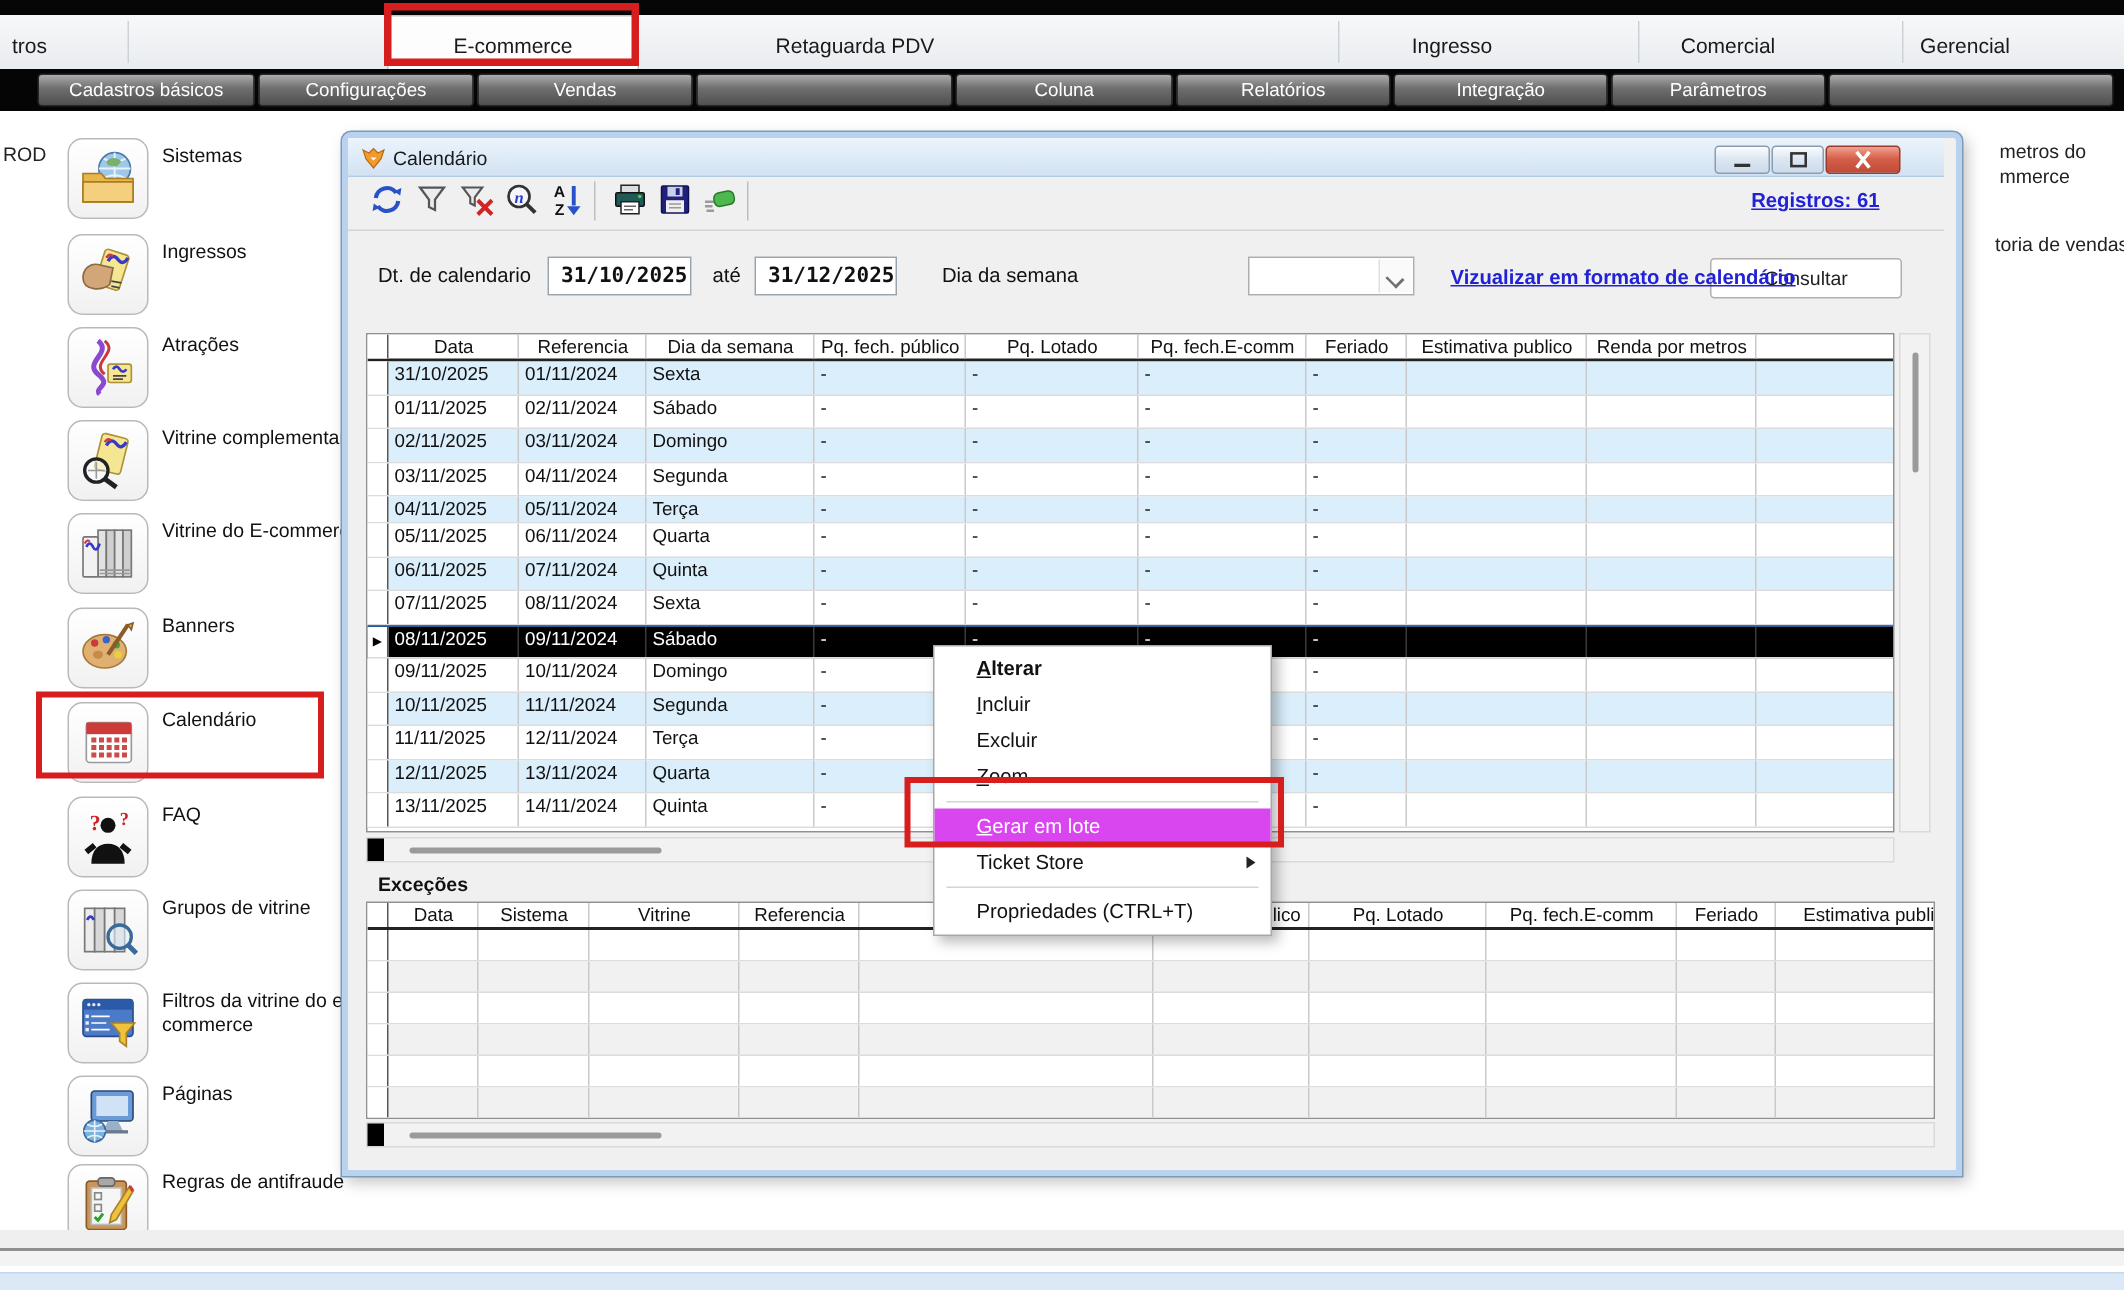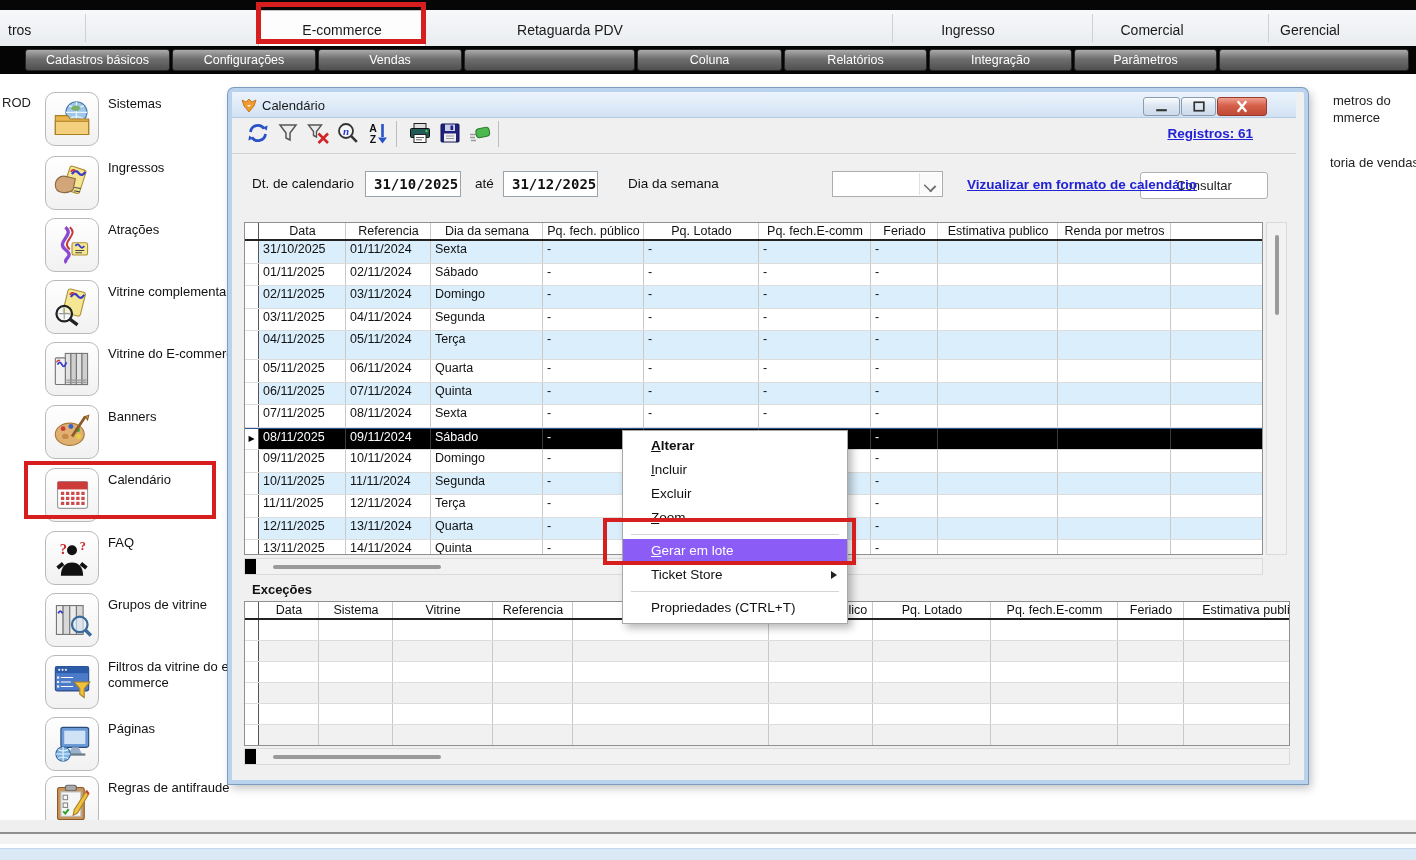--- a/index.html
+++ b/index.html
@@ -80,21 +80,21 @@
   #vscroll{position:absolute;left:1034px;top:130px;width:21px;height:333px;background:#f2f2f2;border:1px solid #dadada;box-sizing:border-box;}
   #vs-thumb{position:absolute;left:8px;top:12px;width:4px;height:80px;background:#9a9a9a;border-radius:2px;}
 
   #exc-title{position:absolute;left:20px;top:490px;font-size:13px;font-weight:bold;color:#111;}
 
   
   #cmenu{position:absolute;left:622px;top:430px;width:226px;background:#fff;border:1px solid #a8a8a8;box-sizing:border-box;
          box-shadow:4px 4px 8px rgba(0,0,0,.28);padding:3px 0;z-index:40;font-size:13.5px;}
   .cm-item{position:relative;height:24px;line-height:24px;padding-left:28px;color:#111;white-space:nowrap;}
   .cm-item.bold{font-weight:bold;}
-  .cm-item.sel{background:#8b5cf6;color:#fff;padding-left:28px;}
+  .cm-item.sel{background:#d946ef;color:#fff;padding-left:28px;}
   .cm-sep{height:1px;background:#d4d4d4;margin:4px 8px;}
   .cm-arrow{position:absolute;right:10px;top:7.5px;width:0;height:0;border-left:6px solid #222;border-top:4.5px solid transparent;border-bottom:4.5px solid transparent;}
 
   
   .redbox{position:absolute;border:4px solid #d61e1e;box-sizing:border-box;z-index:60;pointer-events:none;}
 
   
   #bstrip1{left:0;top:820px;width:1416px;height:12px;background:#efefef;}
   #bline{left:0;top:832px;width:1416px;height:2px;background:#8f8f8f;}
   #bstrip2{left:0;top:834px;width:1416px;height:10px;background:#f3f3f3;}
@@ -476,21 +476,21 @@
           <div class="g-cell" style="width: 85px;">04/11/2024</div>
           <div class="g-cell" style="width: 112px;">Segunda</div>
           <div class="g-cell" style="width: 101px;">-</div>
           <div class="g-cell" style="width: 115px;">-</div>
           <div class="g-cell" style="width: 112px;">-</div>
           <div class="g-cell" style="width: 67px;">-</div>
           <div class="g-cell" style="width: 120px;"></div>
           <div class="g-cell" style="width: 113px;"></div>
           <div class="g-cell" style="width: 93px;"></div>
         </div>
-        <div class="g-row alt" style="height: 29px;">
+        <div class="g-row alt" style="height: 18px;">
           <div class="g-ind"></div>
           <div class="g-cell" style="width: 87px;">04/11/2025</div>
           <div class="g-cell" style="width: 85px;">05/11/2024</div>
           <div class="g-cell" style="width: 112px;">Terça</div>
           <div class="g-cell" style="width: 101px;">-</div>
           <div class="g-cell" style="width: 115px;">-</div>
           <div class="g-cell" style="width: 112px;">-</div>
           <div class="g-cell" style="width: 67px;">-</div>
           <div class="g-cell" style="width: 120px;"></div>
           <div class="g-cell" style="width: 113px;"></div>

